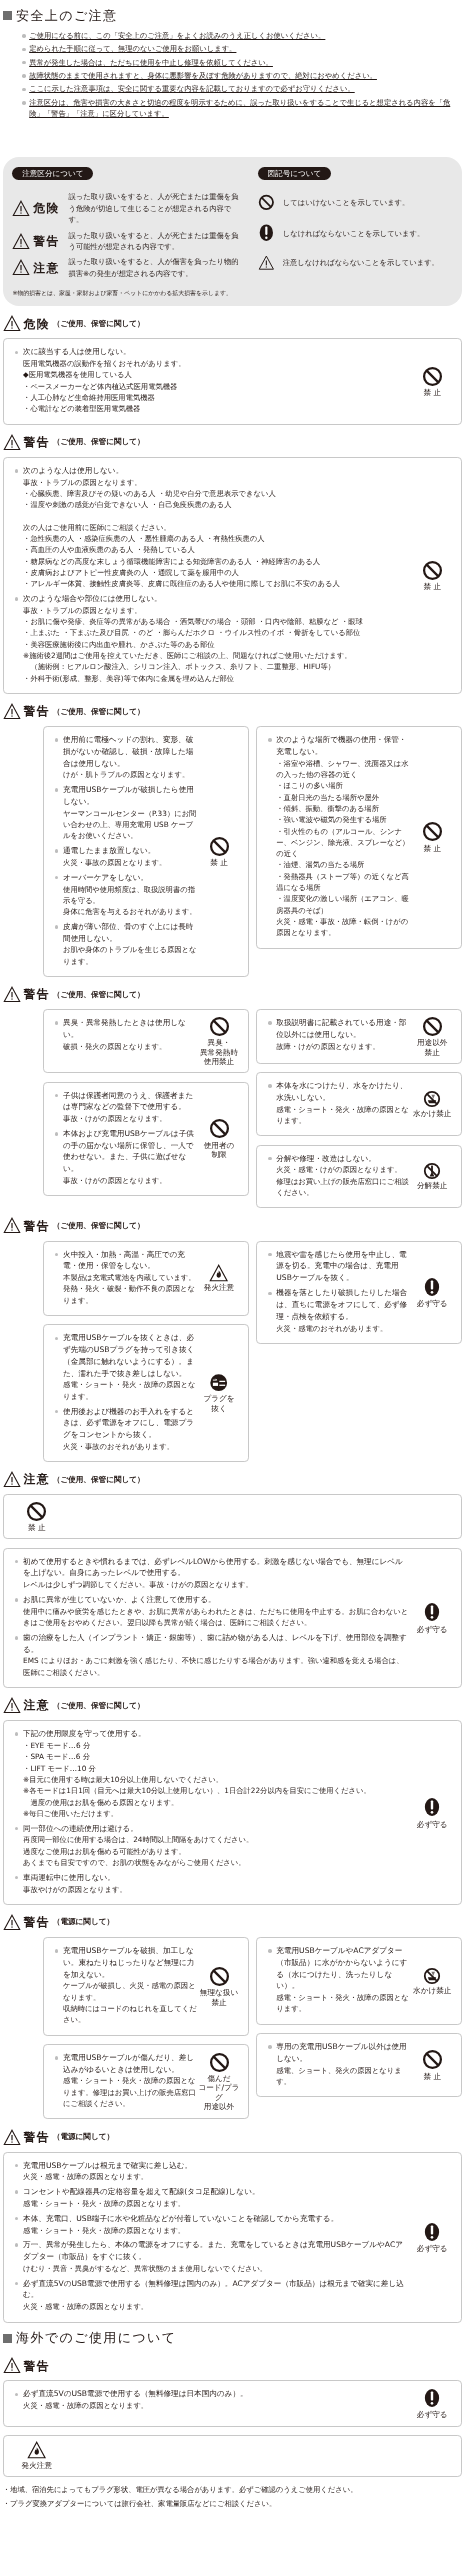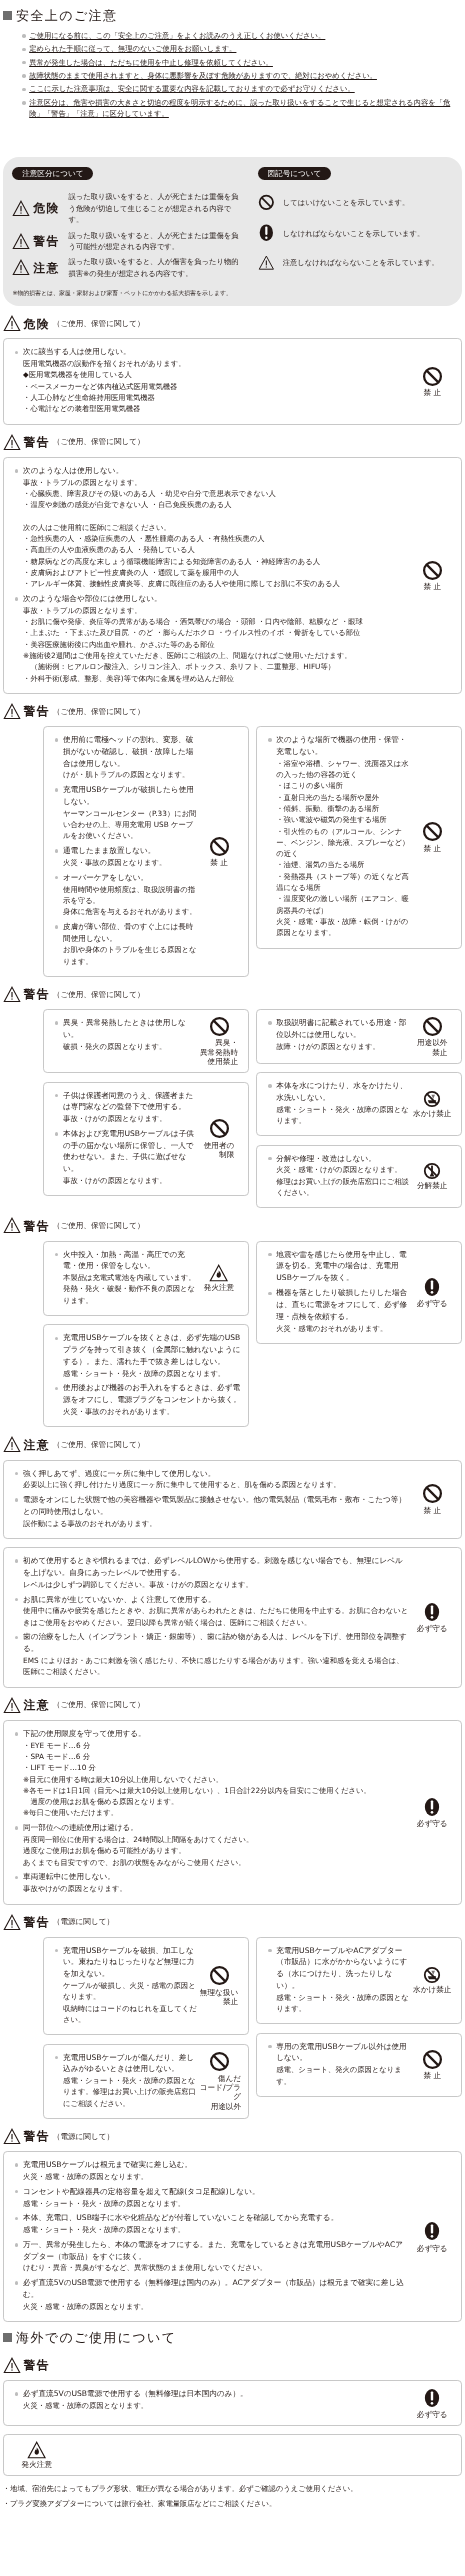--- a/index.html
+++ b/index.html
@@ -36,29 +36,29 @@
   }
   .lv-row { display: flex; align-items: center; margin: 4.2px 0; }
   .lv-head { display: flex; align-items: center; width: 56px; flex-shrink: 0; }
   .lv-head .lbl { font-size: 11.8px; font-weight: bold; margin-left: 2.8px; letter-spacing: 1.4px; }
   .lv-desc { font-size: 7.3px; width: 174px; }
   .sym-row { display: flex; align-items: center; margin: 7px 0 12.5px 0; font-size: 7.3px; }
   .sym-row svg { margin-right: 8.3px; flex-shrink: 0; }
   .footnote { width: 100%; font-size: 5.9px; margin-top: 5.6px; }
   .sec-title { display: flex; align-items: center; margin: 8.3px 0 5.6px 0; }
   .sec-title .lvl { font-size: 11.8px; font-weight: bold; margin-left: 2.8px; letter-spacing: 1.4px; }
-  .sec-title .sub { font-size: 7.6px; margin-left: 2.8px; }
+  .sec-title .sub { font-size: 7.6px; margin-left: 2.8px; font-weight: bold; }
   .box {
     border: 0.7px solid #c8c8c8; border-radius: 4.2px; background: #fff;
     padding: 5.6px 7px 5.6px 11px; position: relative; display: flex;
   }
   .box .body { flex: 1; }
   .box .side {
     width: 44px; flex-shrink: 0; display: flex; flex-direction: column;
-    align-items: center; justify-content: center; text-align: right; font-size: 7.6px; line-height: 1.25;
+    align-items: center; justify-content: center; text-align: center; font-size: 7.6px; line-height: 1.25;
   }
   .box .side .cap { margin-top: 1.4px; }
   .item { position: relative; padding-left: 8.3px; margin: 1.4px 0 3.5px 0; }
   .item .lead { font-size: 7.6px; }
   .item .p { font-size: 7.3px; }
   .grid2 { display: flex; gap: 7px; align-items: flex-start; padding-left: 40px; }
   .grid2 .colx { flex: 1; display: flex; flex-direction: column; gap: 8.3px; }
   .stack { display: flex; flex-direction: column; gap: 8.3px; }
   .notes { font-size: 7.3px; margin-top: 7px; }
   .notes div { margin: 2.8px 0; }
@@ -429,20 +429,27 @@
           <div class="body">
             <div class="item dot">
               <div class="lead">充電用USBケーブルを抜くときは、必ず先端のUSBプラグを持って引き抜く（金属部に触れないようにする）。また、濡れた手で抜き差しはしない。</div>
               <div class="p">感電・ショート・発火・故障の原因となります。</div>
             </div>
             <div class="item dot">
               <div class="lead">使用後および機器のお手入れをするときは、必ず電源をオフにし、電源プラグをコンセントから抜く。</div>
               <div class="p">火災・事故のおそれがあります。</div>
             </div>
           </div>
+          <div class="side">
+            <svg width="19.4" height="19.4" viewBox="0 0 28 28">
+              <use href="#i-unplug"></use>
+            </svg>
+            <div class="cap" style="white-space: pre-line;">プラグを
+抜く</div>
+          </div>
         </div>
       </div>
       <div class="colx">
         <div class="box">
           <div class="body">
             <div class="item dot">
               <div class="lead">地震や雷を感じたら使用を中止し、電源を切る。充電中の場合は、充電用USBケーブルを抜く。</div>
             </div>
             <div class="item dot">
               <div class="lead">機器を落としたり破損したりした場合は、直ちに電源をオフにして、必ず修理・点検を依頼する。</div>
@@ -460,30 +467,20 @@
     </div>
     <div class="sec-title">
       <svg width="18" height="16.7" viewBox="0 0 26 24">
         <use href="#i-tri"></use>
       </svg>
       <span class="lvl">注意</span>
       <span class="sub">（ご使用、保管に関して）</span>
     </div>
     <div class="stack">
       <div class="box">
-        <div class="body">
-          <div class="item dot">
-            <div class="lead">強く押しあてず、過度に一ヶ所に集中して使用しない。</div>
-            <div class="p">必要以上に強く押し付けたり過度に一ヶ所に集中して使用すると、肌を傷める原因となります。</div>
-          </div>
-          <div class="item dot">
-            <div class="lead">電源をオンにした状態で他の美容機器や電気製品に接触させない。他の電気製品（電気毛布・敷布・こたつ等）との同時使用はしない。</div>
-            <div class="p">誤作動による事故のおそれがあります。</div>
-          </div>
-        </div>
         <div class="side">
           <svg width="21" height="21" viewBox="0 0 30 30">
             <use href="#i-prohibit"></use>
           </svg>
           <div class="cap" style="white-space: pre-line;">禁 止</div>
         </div>
       </div>
       <div class="box">
         <div class="body">
           <div class="item dot">

